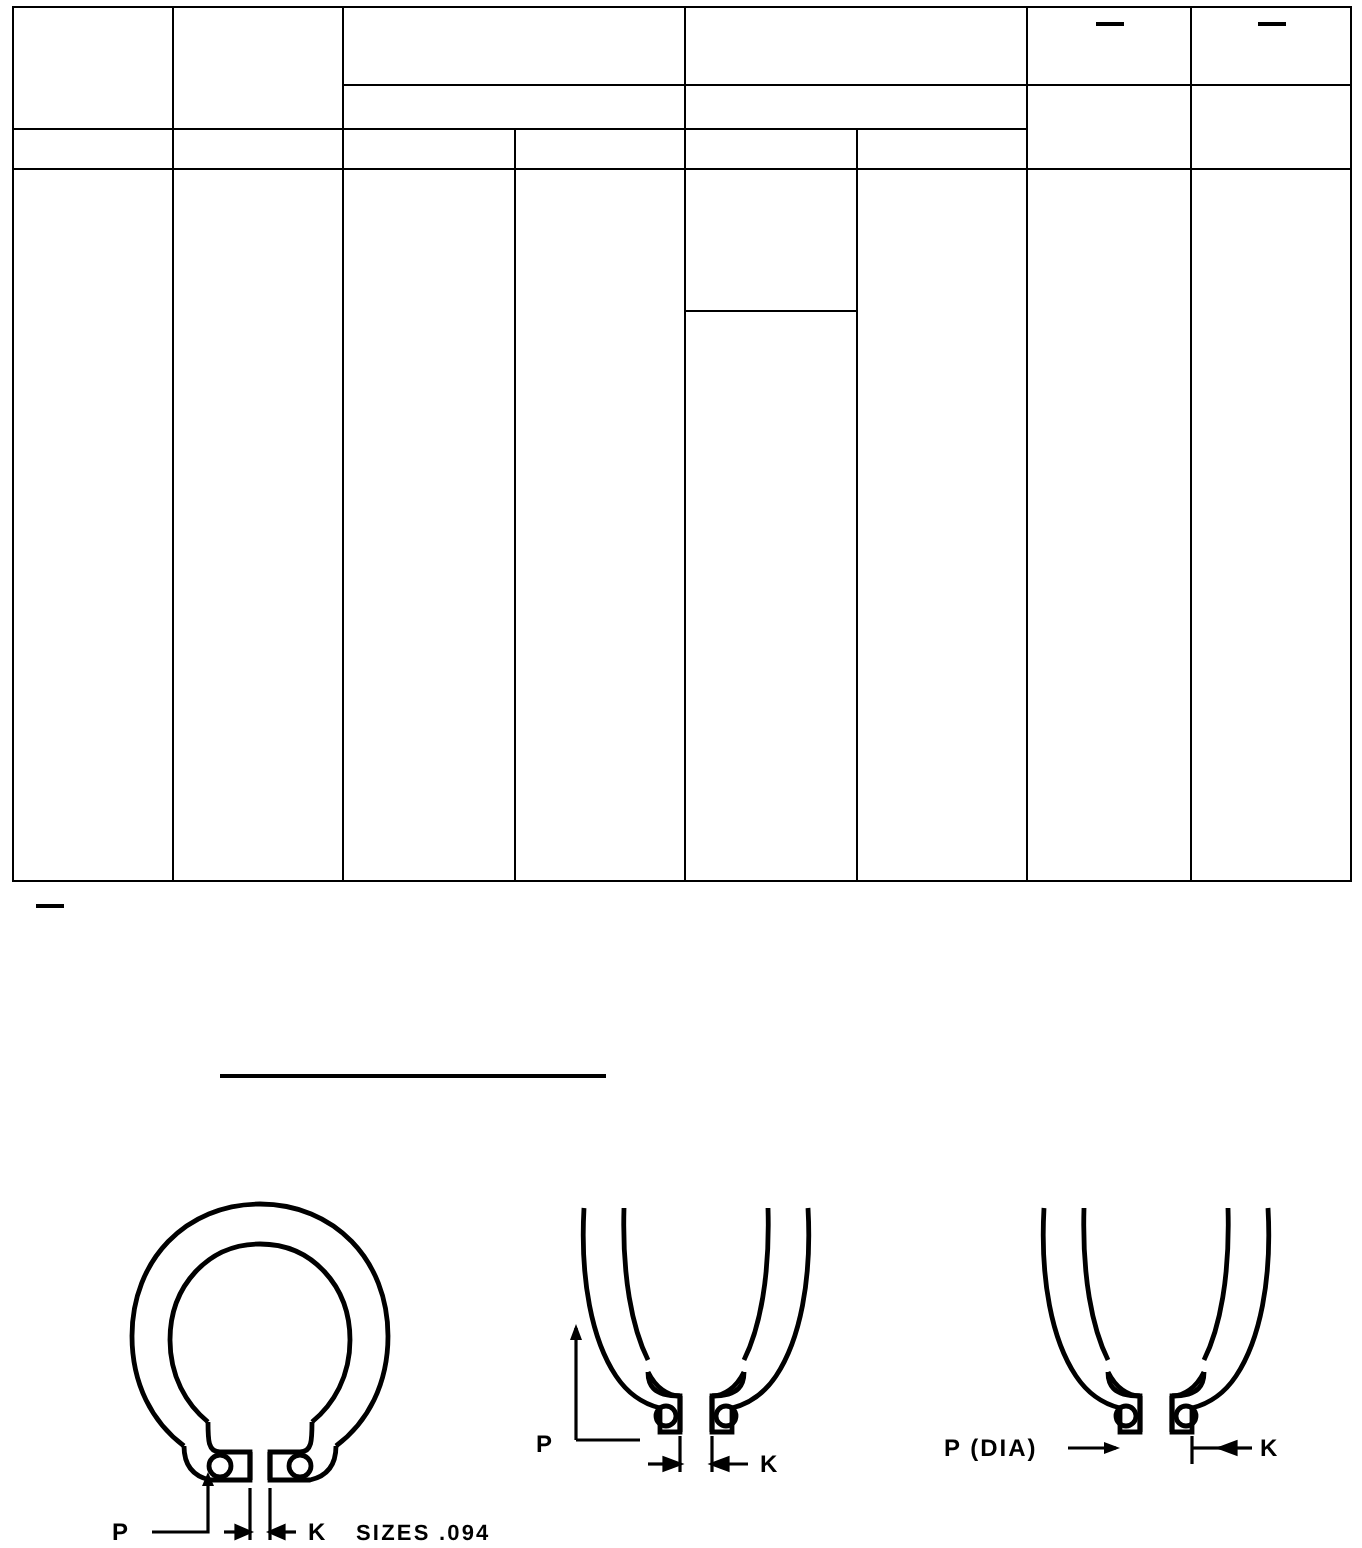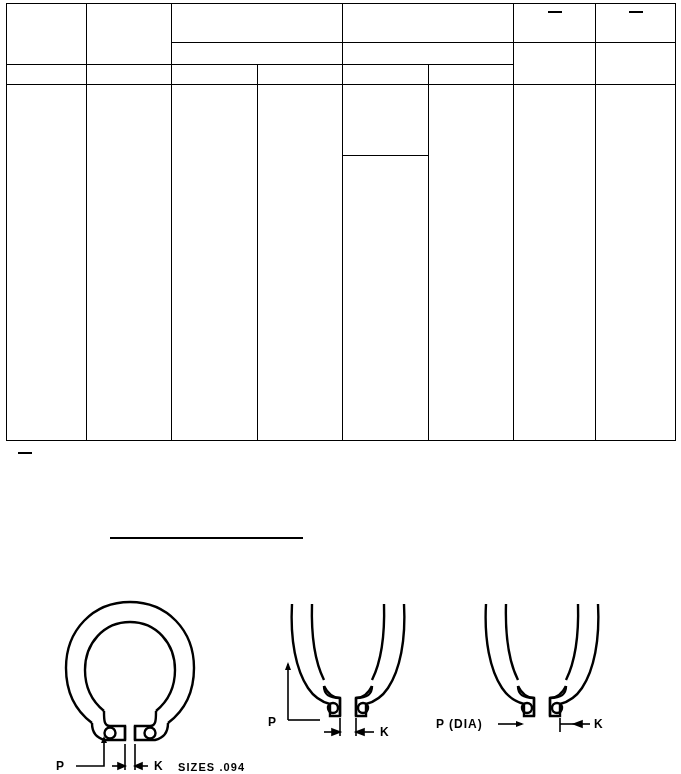--- a/index.html
+++ b/index.html
@@ -82,21 +82,21 @@
     font-size: 11px;
     font-weight: bold;
     letter-spacing: 1.1px;
     text-align: center;
     line-height: 1.35;
     white-space: pre;
   }
 
   #fig1 { left: 30px;  top: 20px;  width: 240px; height: 194px; }
   #fig2 { left: 262px; top: 42px;  width: 175px; height: 172px; }
-  #fig3 { left: 430px; top: 42px;  width: 215px; height: 172px; }
+  #fig3 { left: 466px; top: 42px;  width: 215px; height: 172px; }
 
   .cap1 { position: absolute; left: 148px; top: 150px; text-align: left; }
   .cap2 { position: absolute; left: 0;  top: 148px; width: 175px; }
   .cap3 { position: absolute; left: 0;  top: 148px; width: 215px; }
 
   svg { display: block; overflow: visible; }
 </style>
 </head>
 <body>
 

